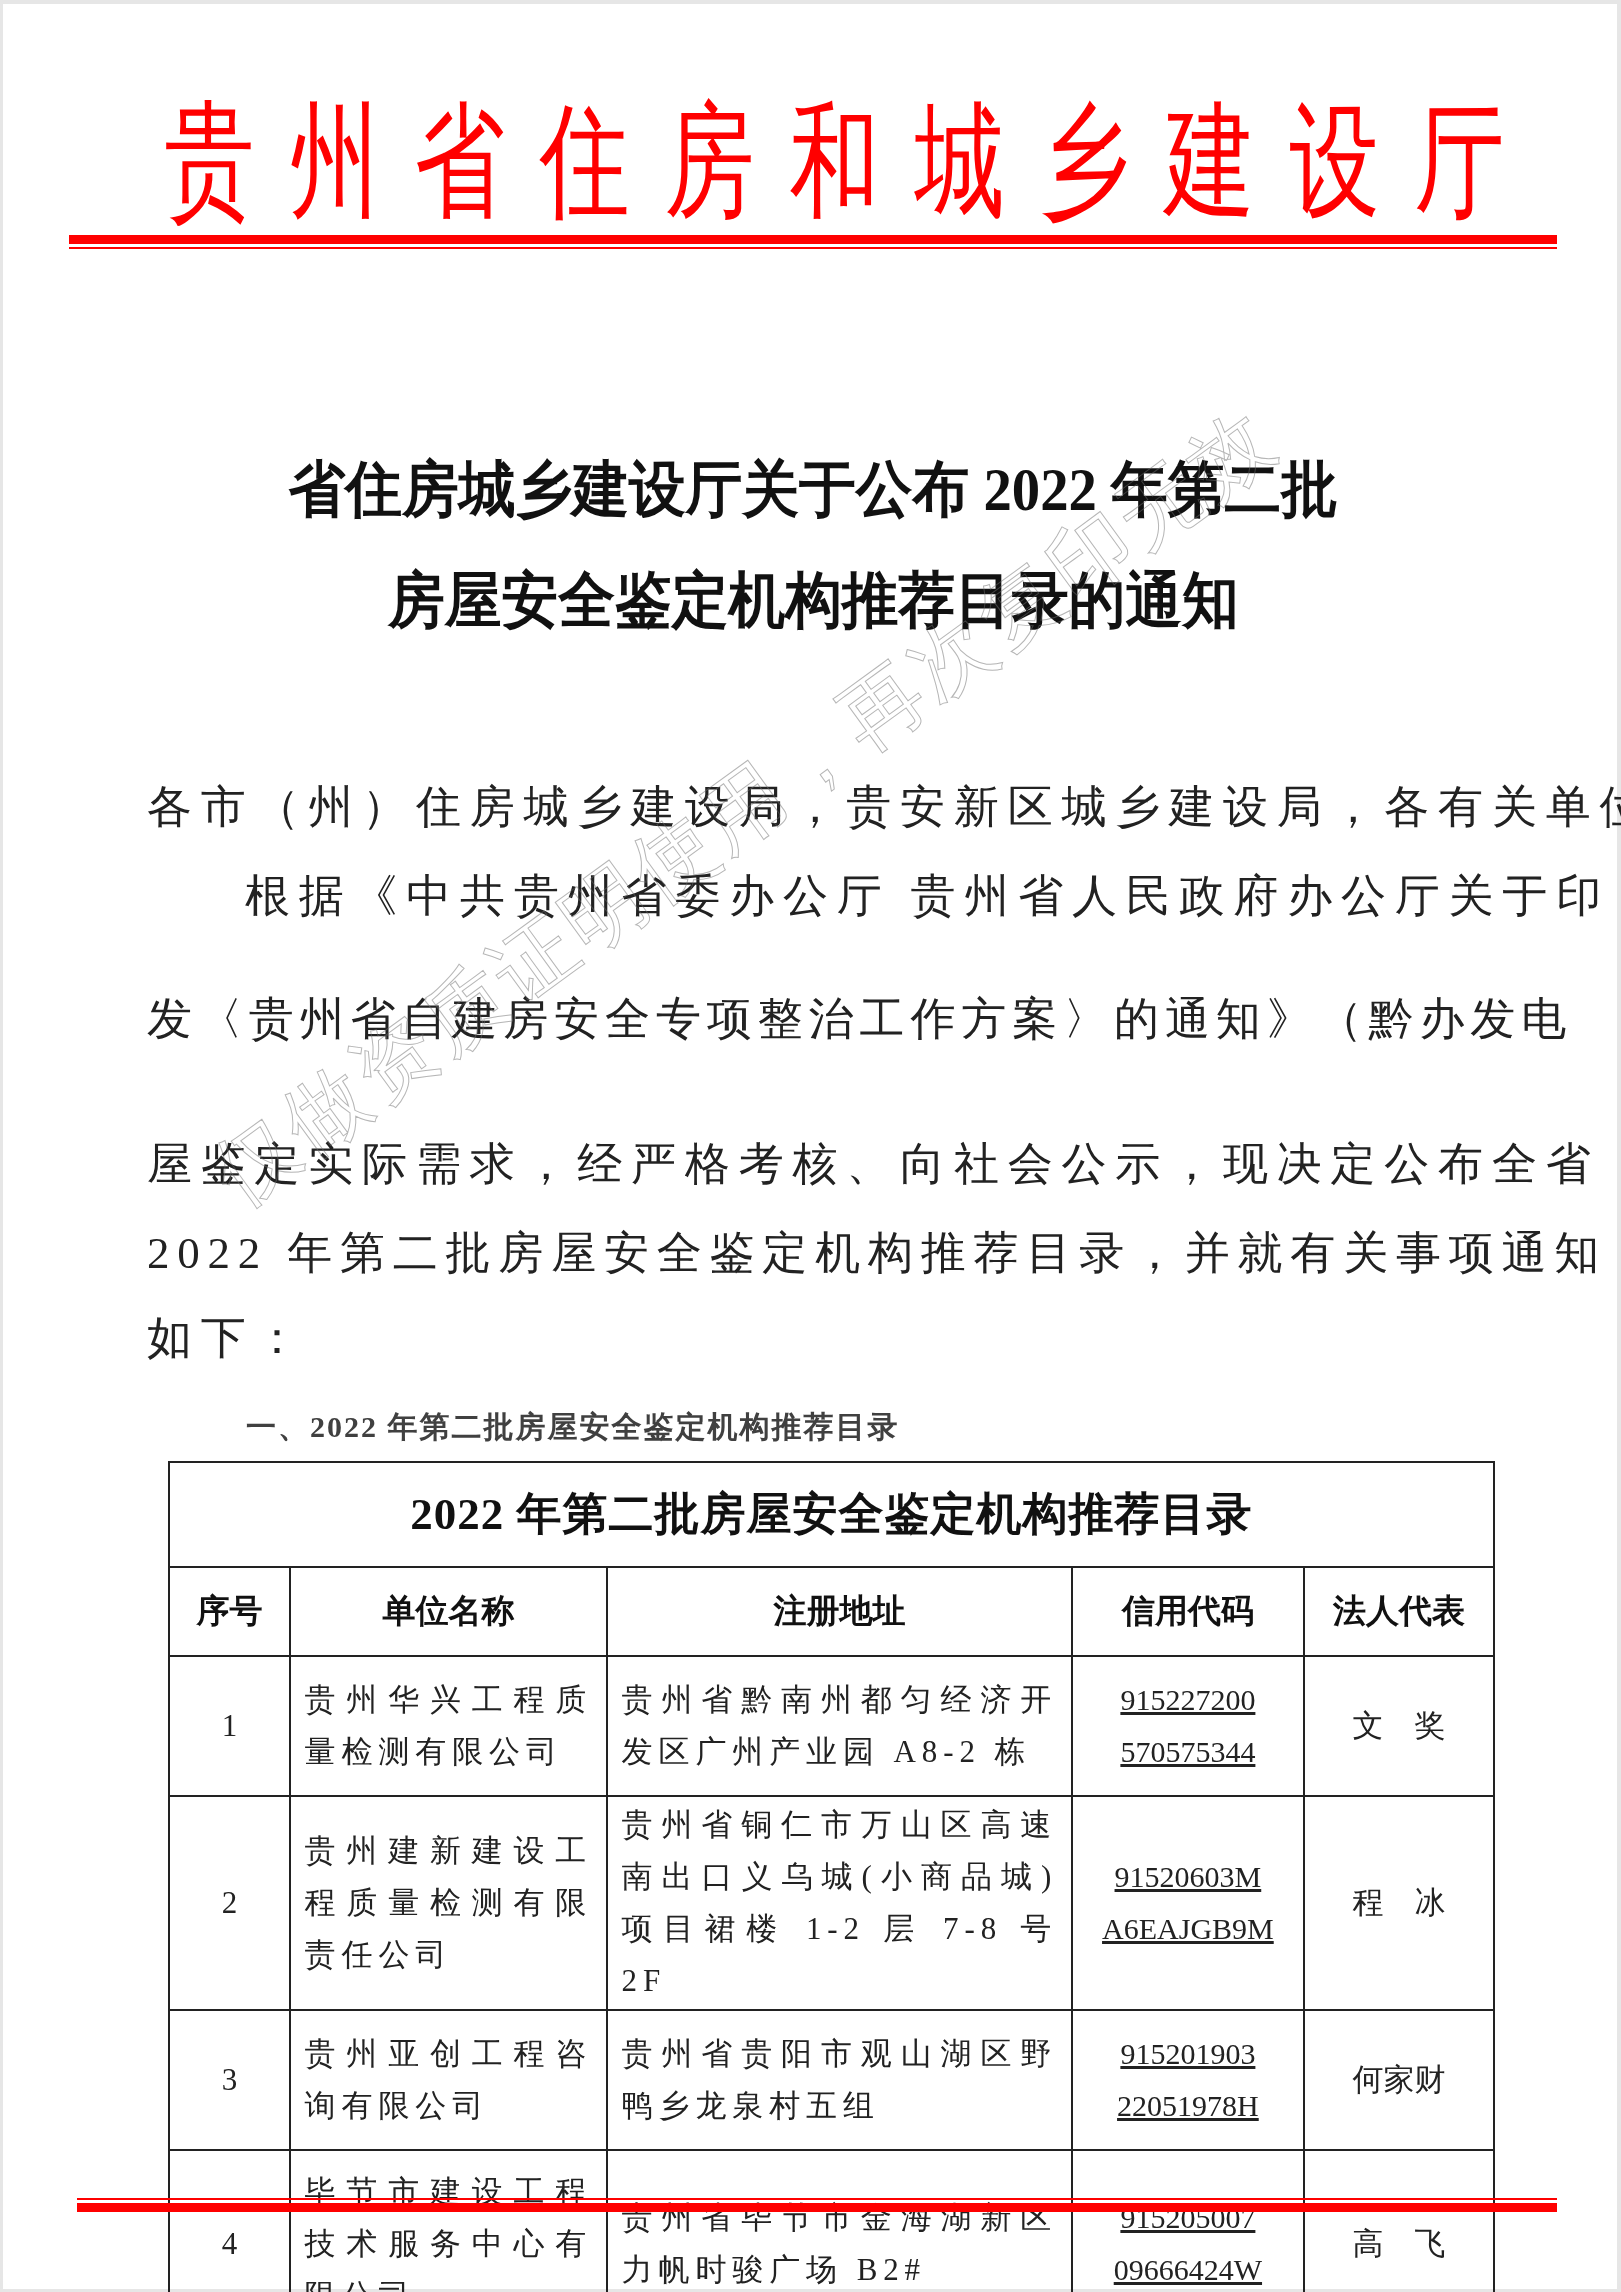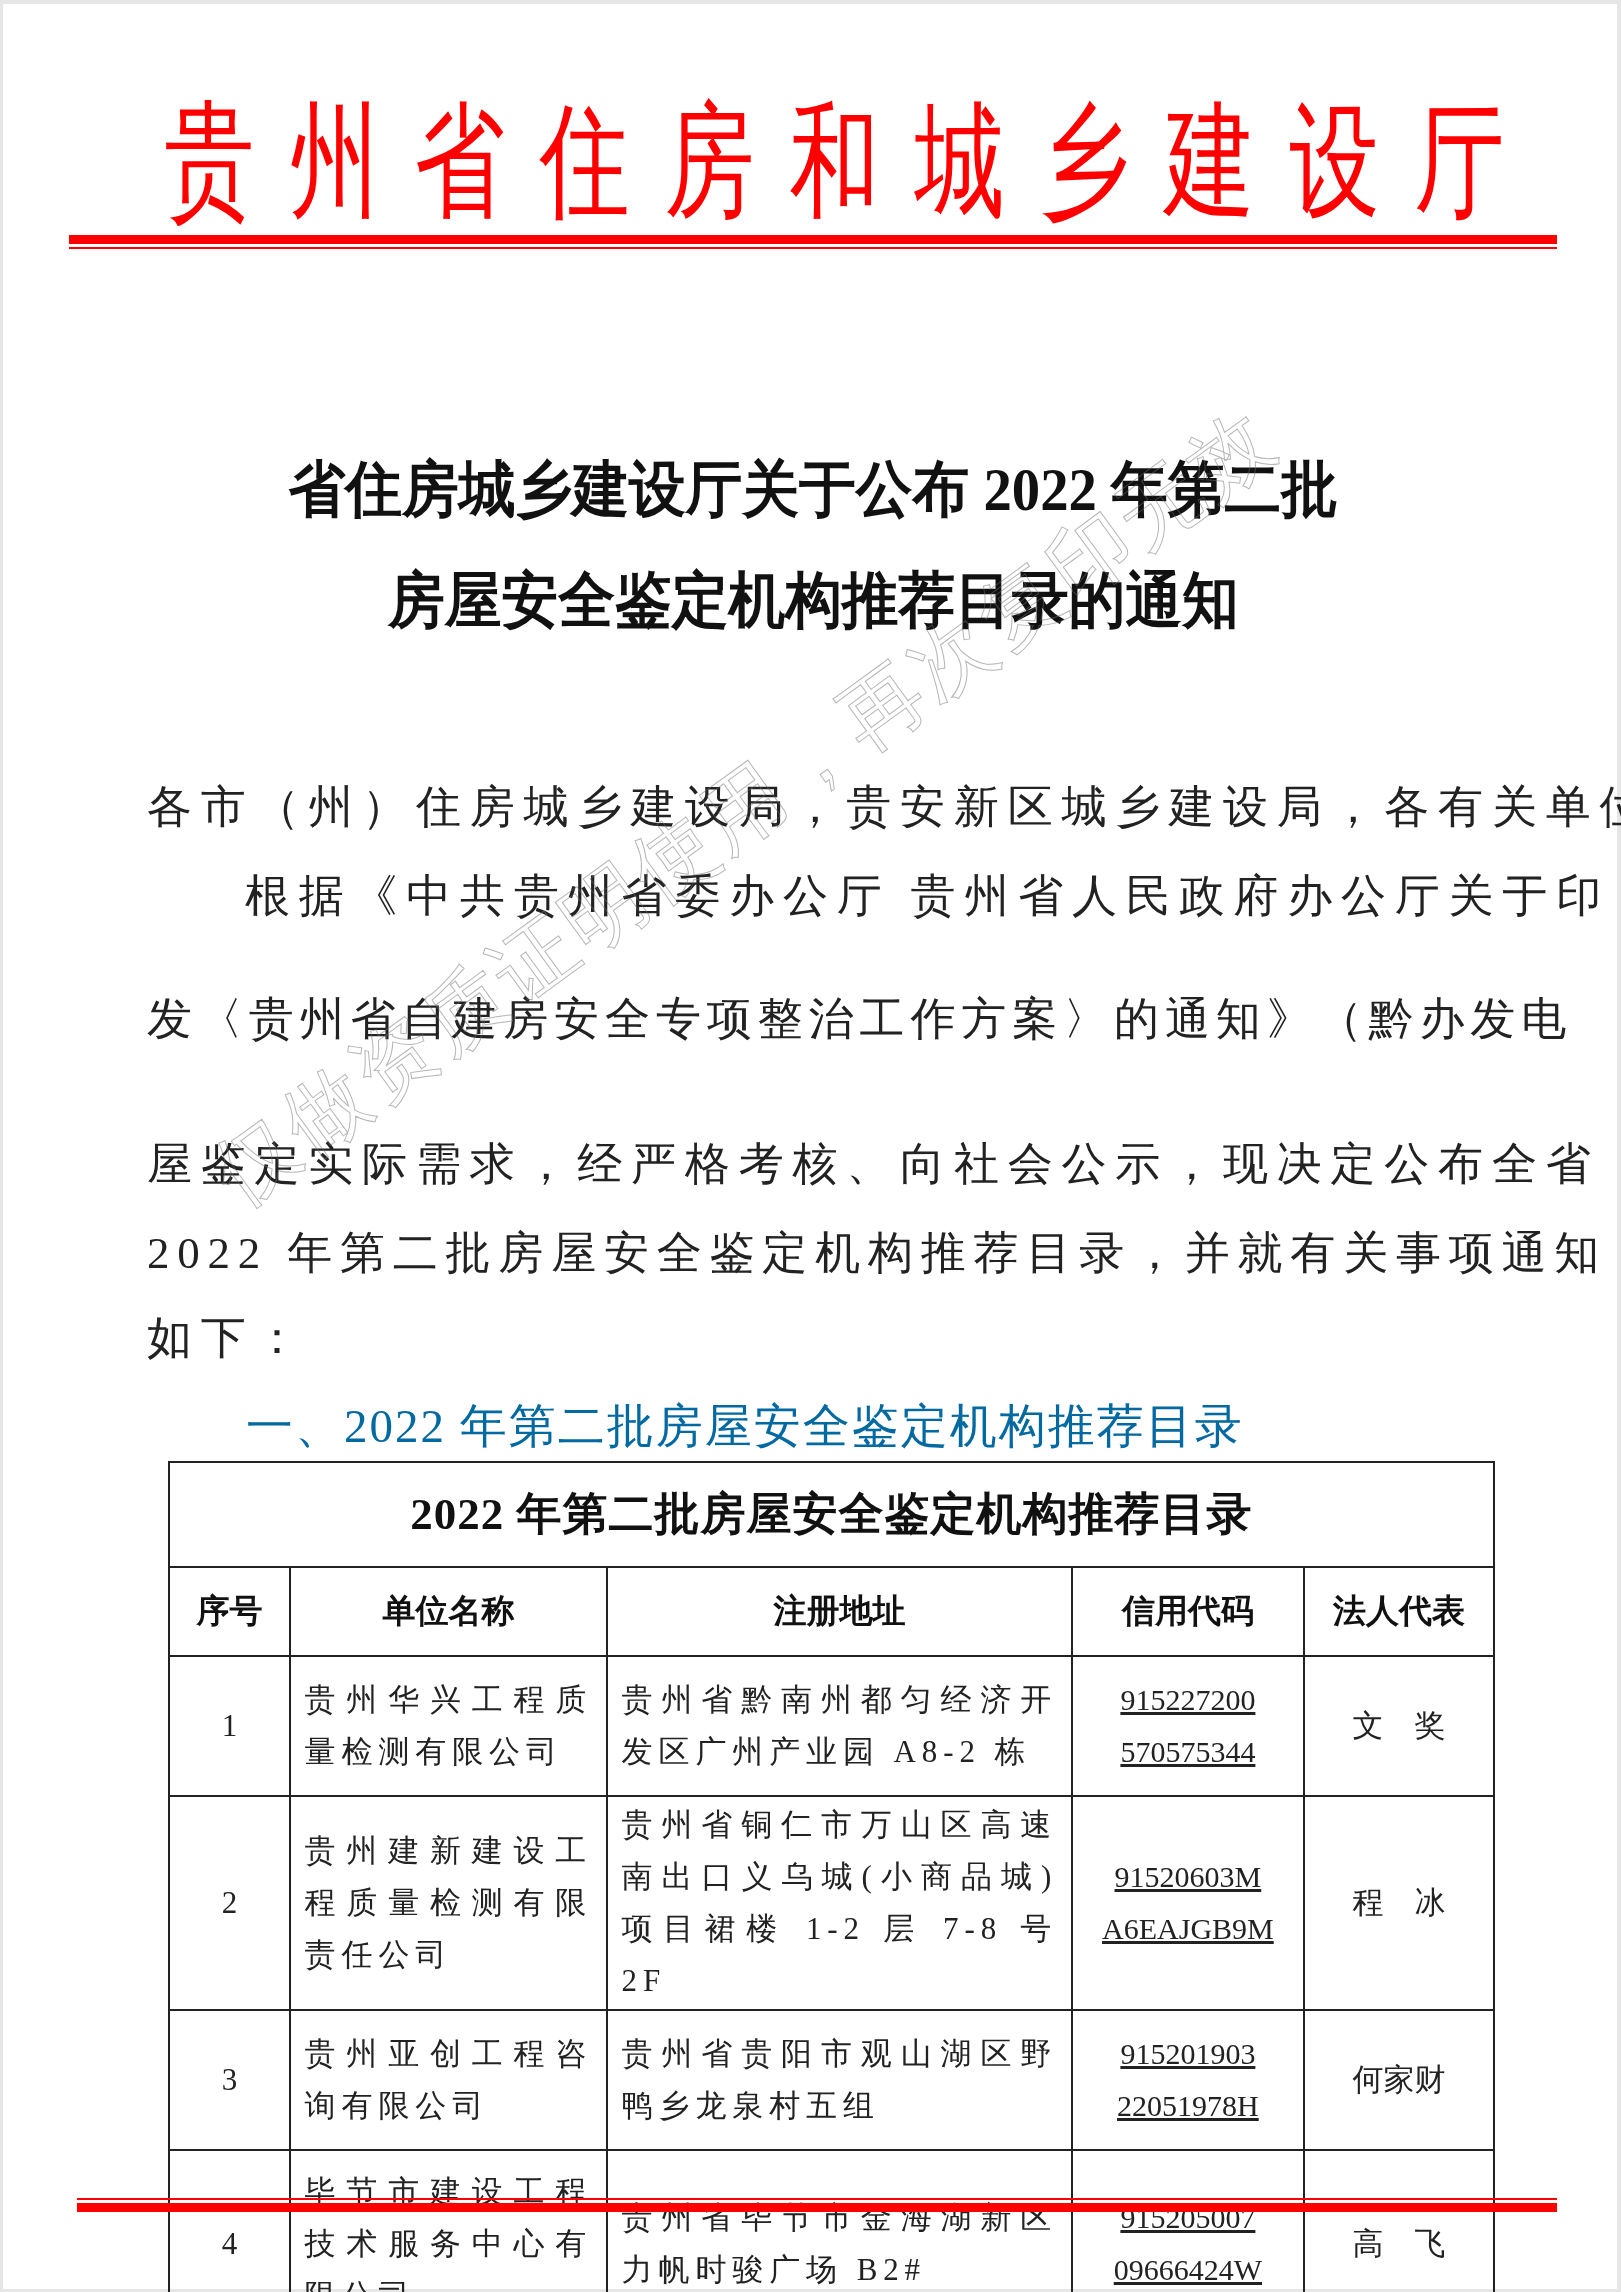--- a/index.html
+++ b/index.html
@@ -39,21 +39,21 @@
   .title span { display: inline-block; transform: scaleX(0.93); }
 
   
   .body-line {
     font-size: 45px; line-height: 51px; color: #222;
     letter-spacing: 8.8px;
   }
 
   .section-heading {
     left: 243px; top: 1397px;
-    font-size: 47px; font-weight: normal; line-height: 51px; color: #0369a1;
+    font-size: 30px; font-weight: bold; line-height: 51px; color: #404040;
     letter-spacing: 2px;
   }
 
   
   .tbl {
     position: absolute; left: 165px; top: 1457px;
     width: 1324px; border-collapse: collapse;
     table-layout: fixed;
   }
   .tbl td, .tbl th {

